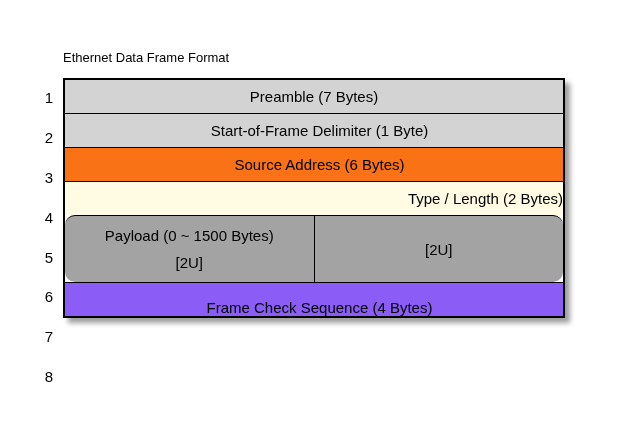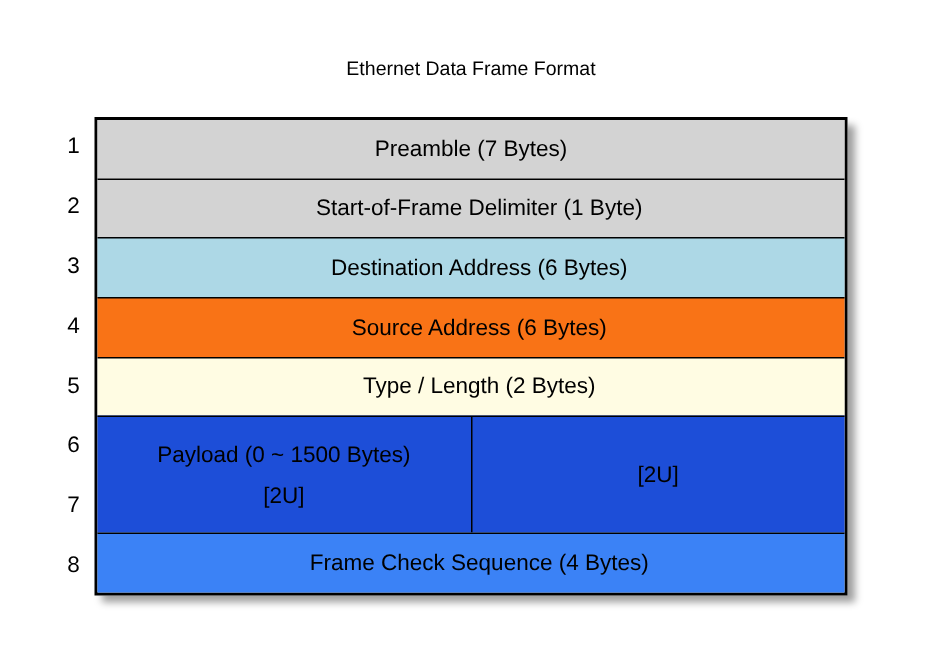--- a/index.html
+++ b/index.html
@@ -8,32 +8,32 @@
     width: 628px;
     height: 438px;
     background: #ffffff;
     font-family: "Liberation Sans", sans-serif;
     color: #000000;
     overflow: hidden;
   }
   .title {
     position: absolute;
     left: 63px;
-    top: 38px;
+    top: 50px;
     width: 502px;
-    text-align: center;
+    text-align: left;
     font-size: 13px;
     line-height: 15px;
   }
   .frame-table {
     position: absolute;
     left: 63px;
     top: 78px;
     width: 502px;
-    height: 319px;
+    height: 240px;
     box-sizing: border-box;
     border: 2px solid #000000;
     background: #ffffff;
     box-shadow: 5px 5px 5px rgba(0,0,0,0.38);
     display: flex;
     flex-direction: column;
   }
   .row {
     flex: 1 1 0;
     display: flex;
@@ -94,40 +94,37 @@
   <div class="frame-table">
 
     <div class="row" style="background-color: rgb(211, 211, 211);">
       <span>Preamble (7 Bytes)</span>
     </div>
 
     <div class="row" style="background-color: rgb(211, 211, 211);">
       <span>Start-of-Frame Delimiter (1 Byte)</span>
     </div>
 
-    <div class="row" style="background-color: rgb(173, 216, 230);">
-      <span>Destination Address (6 Bytes)</span>
-    </div>
 
     <div class="row" style="background-color: #f97316;">
       <span>Source Address (6 Bytes)</span>
     </div>
 
-    <div class="row" style="background-color: rgb(255, 252, 227);">
+    <div class="row" style="background-color: rgb(255, 252, 227); justify-content: flex-end;">
       <span>Type / Length (2 Bytes)</span>
     </div>
 
-    <div class="row double split" style="background-color: #1d4ed8;">
+    <div class="row double split" style="background-color: #a3a3a3; border-radius: 10px;">
       <div class="cell">
         <div>Payload (0 ~ 1500 Bytes)</div>
         <div>[2U]</div>
       </div>
       <div class="cell">
         <div>[2U]</div>
       </div>
     </div>
 
-    <div class="row" style="background-color: #3b82f6;">
+    <div class="row" style="background-color: #8b5cf6; align-items: flex-end;">
       <span>Frame Check Sequence (4 Bytes)</span>
     </div>
 
   </div>
 </div>
 
 </body></html>

